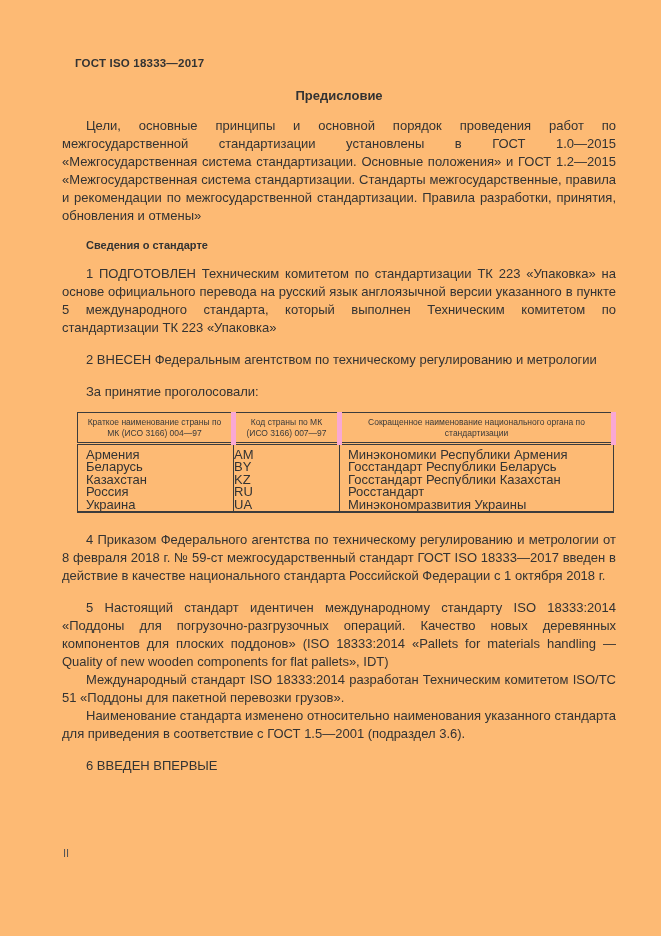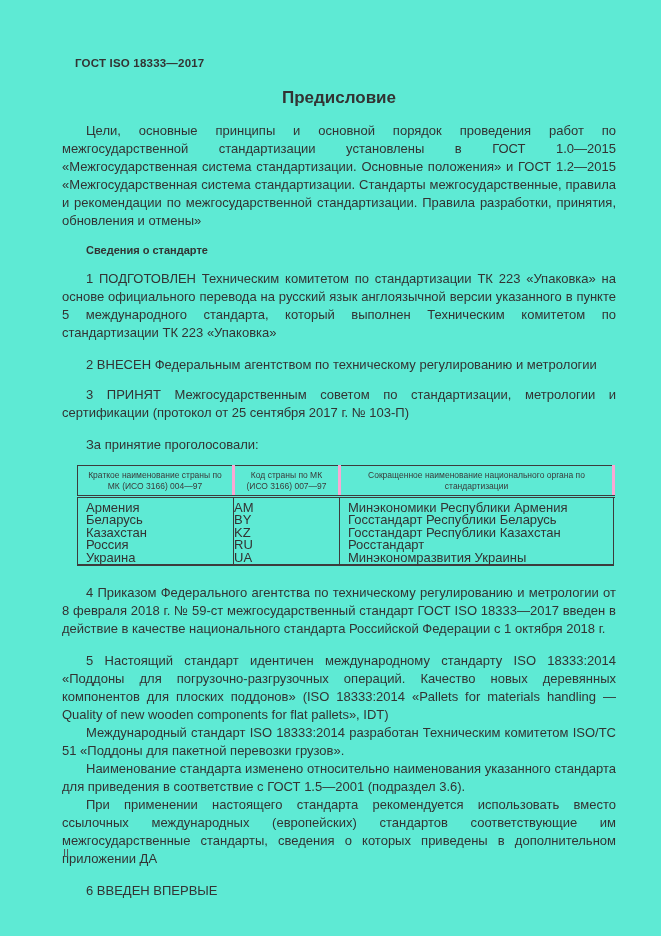--- a/index.html
+++ b/index.html
@@ -1,35 +1,35 @@
 <!DOCTYPE html>
 <html><head>
 <meta charset="utf-8">
 <style>
   html, body { margin: 0; padding: 0; background: #ffffff; }
   .page {
     position: relative;
     width: 661px;
     height: 936px;
-    background: #5eead4;
+    background: #fdba74;
     font-family: "Liberation Sans", "DejaVu Sans", sans-serif;
     color: #333333;
     box-sizing: border-box;
     padding: 57px 45px 0 62px;
     overflow: hidden;
   }
   .running-header {
     font-size: 11.5px;
     font-weight: bold;
     margin-left: 13px;
     letter-spacing: 0.2px;
   }
   .doc-title {
     text-align: center;
-    font-size: 17px;
+    font-size: 13px;
     font-weight: bold;
     margin-top: 19px;
   }
   .para {
     font-size: 13px;
     line-height: 18px;
     text-align: justify;
     text-indent: 24px;
     margin: 13px 0 0 0;
   }
@@ -54,21 +54,21 @@
   table.vote col.c2 { width: 106px; }
   table.vote col.c3 { width: 274px; }
   table.vote th {
     font-weight: normal;
     font-size: 8.5px;
     line-height: 10.5px;
     text-align: center;
     vertical-align: middle;
     padding: 4px 6px;
     border-left: 1px solid #3c3c3c;
-    border-right: 3px solid #f9a8d4;
+    border-right: 5px solid #f9a8d4;
     border-bottom: 3px double #3c3c3c;
     color: #3a3a3a;
     margin-top: 34px;
   }
   table.vote td {
     font-size: 13px;
     line-height: 12.4px;
     padding: 0 0 0 8px;
     border-left: 1px solid #3c3c3c;
     border-right: 1px solid #3c3c3c;
@@ -99,21 +99,20 @@
   <div class="doc-title">Предисловие</div>
 
   <p class="para first">Цели, основные принципы и основной порядок проведения работ по межгосударственной стандартизации установлены в ГОСТ 1.0—2015 «Межгосударственная система стандартизации. Основные положения» и ГОСТ 1.2—2015 «Межгосударственная система стандартизации. Стандарты межгосударственные, правила и рекомендации по межгосударственной стандартизации. Правила разработки, принятия, обновления и отмены»</p>
 
   <div class="section-heading">Сведения о стандарте</div>
 
   <p class="para" style="margin-top:14px">1 ПОДГОТОВЛЕН Техническим комитетом по стандартизации ТК 223 «Упаковка» на основе официального перевода на русский язык англоязычной версии указанного в пункте 5 международного стандарта, который выполнен Техническим комитетом по стандартизации ТК 223 «Упаковка»</p>
 
   <p class="para" style="margin-top:14px">2 ВНЕСЕН Федеральным агентством по техническому регулированию и метрологии</p>
 
-  <p class="para" style="margin-top:12px">3 ПРИНЯТ Межгосударственным советом по стандартизации, метрологии и сертификации (протокол от 25 сентября 2017 г. № 103-П)</p>
 
   <p class="para vote-lead">За принятие проголосовали:</p>
 
   <table class="vote">
     <colgroup>
         <col class="c1">
         <col class="c2">
         <col class="c3">
       </colgroup>
     <thead>
@@ -150,19 +149,18 @@
         <td>Минэкономразвития Украины</td>
       </tr>
     </tbody>
   </table>
 
   <p class="para after-table">4 Приказом Федерального агентства по техническому регулированию и метрологии от 8 февраля 2018 г. № 59-ст межгосударственный стандарт ГОСТ ISO 18333—2017 введен в действие в качестве национального стандарта Российской Федерации с 1 октября 2018 г.</p>
 
   <p class="para item5">5 Настоящий стандарт идентичен международному стандарту ISO 18333:2014 «Поддоны для погрузочно-разгрузочных операций. Качество новых деревянных компонентов для плоских поддонов» (ISO 18333:2014 «Pallets for materials handling — Quality of new wooden components for flat pallets», IDT)</p>
   <p class="para tight">Международный стандарт ISO 18333:2014 разработан Техническим комитетом ISO/TC 51 «Поддоны для пакетной перевозки грузов».</p>
   <p class="para tight">Наименование стандарта изменено относительно наименования указанного стандарта для приведения в соответствие с ГОСТ 1.5—2001 (подраздел 3.6).</p>
-  <p class="para tight">При применении настоящего стандарта рекомендуется использовать вместо ссылочных международных (европейских) стандартов соответствующие им межгосударственные стандарты, сведения о которых приведены в дополнительном приложении ДА</p>
 
   <p class="para item6">6 ВВЕДЕН ВПЕРВЫЕ</p>
 
   <div class="page-number">II</div>
 
 </div>
 
 </body></html>

